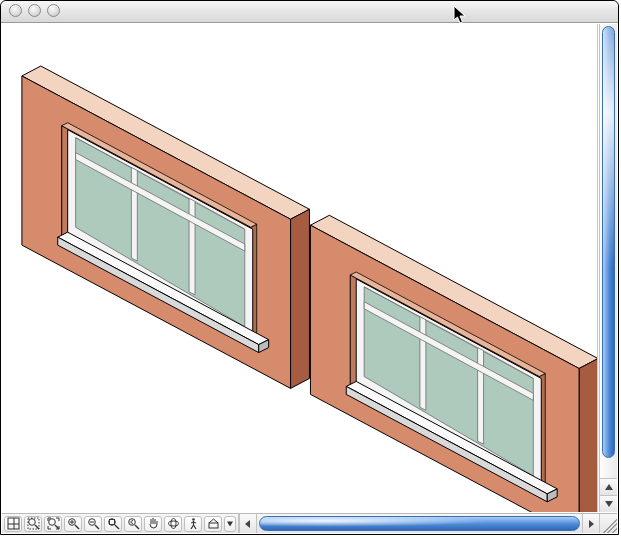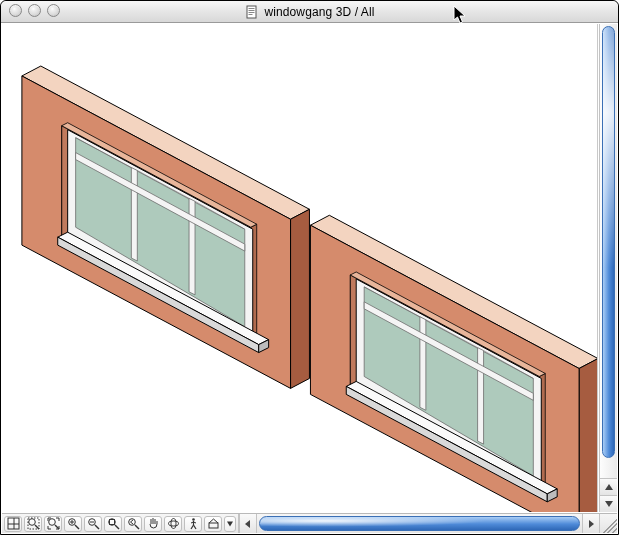--- a/index.html
+++ b/index.html
@@ -125,32 +125,20 @@
 <body>
 
 <div class="window">
 
   <div class="titlebar">
     <div class="traffic">
       <div class="tl-btn"></div>
       <div class="tl-btn"></div>
       <div class="tl-btn"></div>
     </div>
-    <div class="title-center">
-      <span class="title-icon">
-        <svg viewBox="0 0 14 14">
-          <rect x="2" y="1" width="9" height="12" fill="#fff" stroke="#555" stroke-width="1"></rect>
-          <rect x="3.5" y="3" width="6" height="1" fill="#888"></rect>
-          <rect x="3.5" y="5" width="6" height="1" fill="#888"></rect>
-          <rect x="3.5" y="7" width="6" height="1" fill="#888"></rect>
-          <rect x="3.5" y="9" width="4" height="1" fill="#888"></rect>
-        </svg>
-      </span>
-      <span>windowgang 3D / All</span>
-    </div>
   </div>
 
   <div class="content">
     <div class="scene">
       <svg viewBox="0 0 598 490" xmlns="http://www.w3.org/2000/svg">
         <defs>
           
           
         </defs>
 

